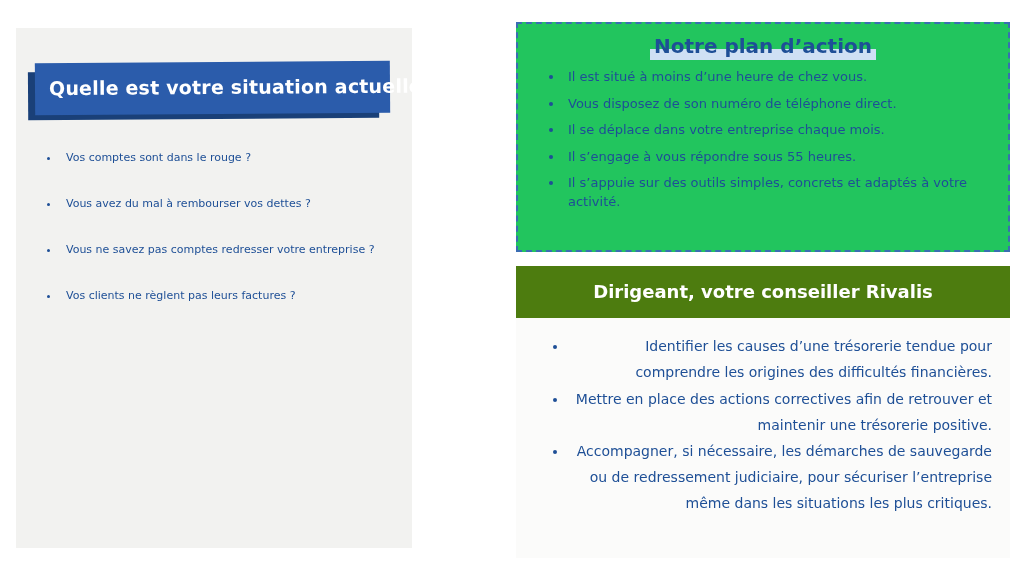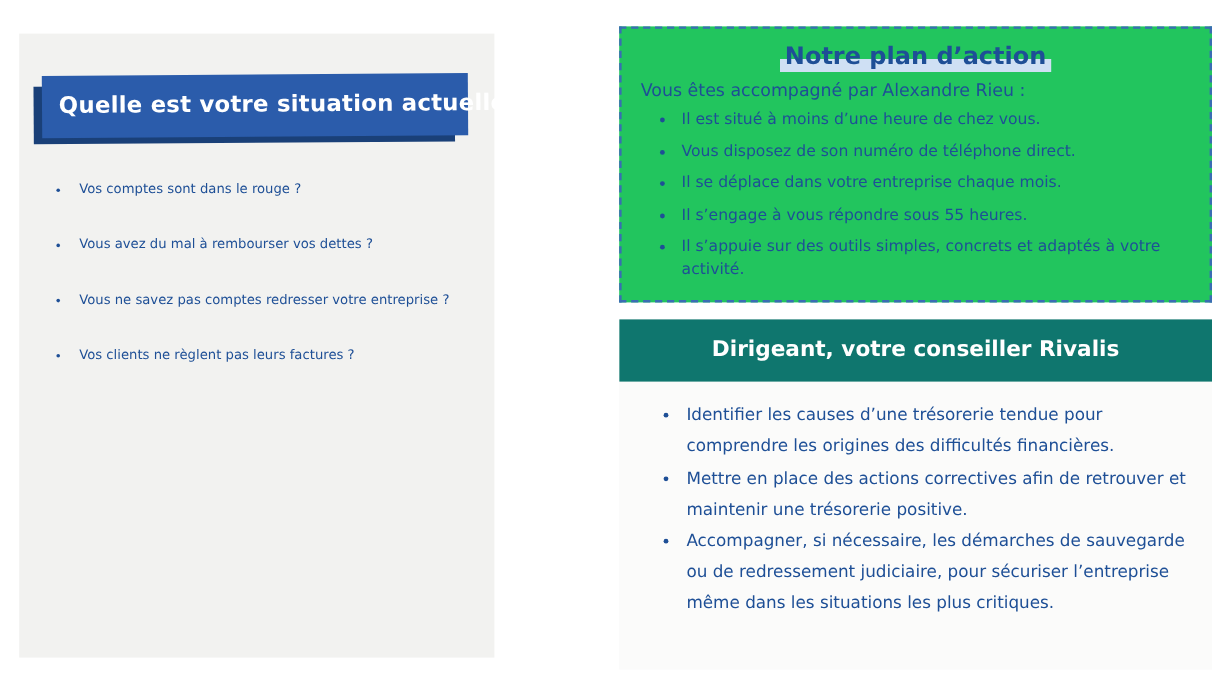--- a/index.html
+++ b/index.html
@@ -88,38 +88,39 @@
 
   
   .advisor-box {
     position: absolute;
     left: 516px; top: 266px;
     width: 494px; height: 292px;
     background: #fbfbfa;
     overflow: hidden;
   }
   .advisor-header {
-    background: #0f766e;
+    background: #4d7c0f;
     color: #ffffff;
     text-align: center;
     font-weight: bold;
     font-size: 18px;
     line-height: 1.55;
     padding: 12px 18px;
   }
   ul.advisor-list {
     list-style: disc outside;
     margin: 16px 18px 0 52px;
   }
   ul.advisor-list li {
     font-size: 14px;
     line-height: 1.85;
     margin-bottom: 1px;
     padding-left: 4px;
     max-width: 426px;
+    text-align: right;
   }
 </style>
 </head>
 <body>
 
 <div class="page">
 
   <section class="left-card">
     <div class="situation-banner">
       <div class="banner-fill">
@@ -131,21 +132,20 @@
       <li>Vous avez du mal à rembourser vos dettes ?</li>
       <li>Vous ne savez pas comptes redresser votre entreprise ?</li>
       <li>Vos clients ne règlent pas leurs factures ?</li>
     </ul>
   </section>
 
   <section class="plan-box">
     <h2 class="plan-title">
       <span class="hl">Notre plan d’action</span>
     </h2>
-    <p class="plan-intro">Vous êtes accompagné par Alexandre Rieu :</p>
     <ul class="plan-list">
       <li>Il est situé à moins d’une heure de chez vous.</li>
       <li>Vous disposez de son numéro de téléphone direct.</li>
       <li>Il se déplace dans votre entreprise chaque mois.</li>
       <li>Il s’engage à vous répondre sous 55 heures.</li>
       <li>Il s’appuie sur des outils simples, concrets et adaptés à votre activité.</li>
     </ul>
   </section>
 
   <section class="advisor-box">

